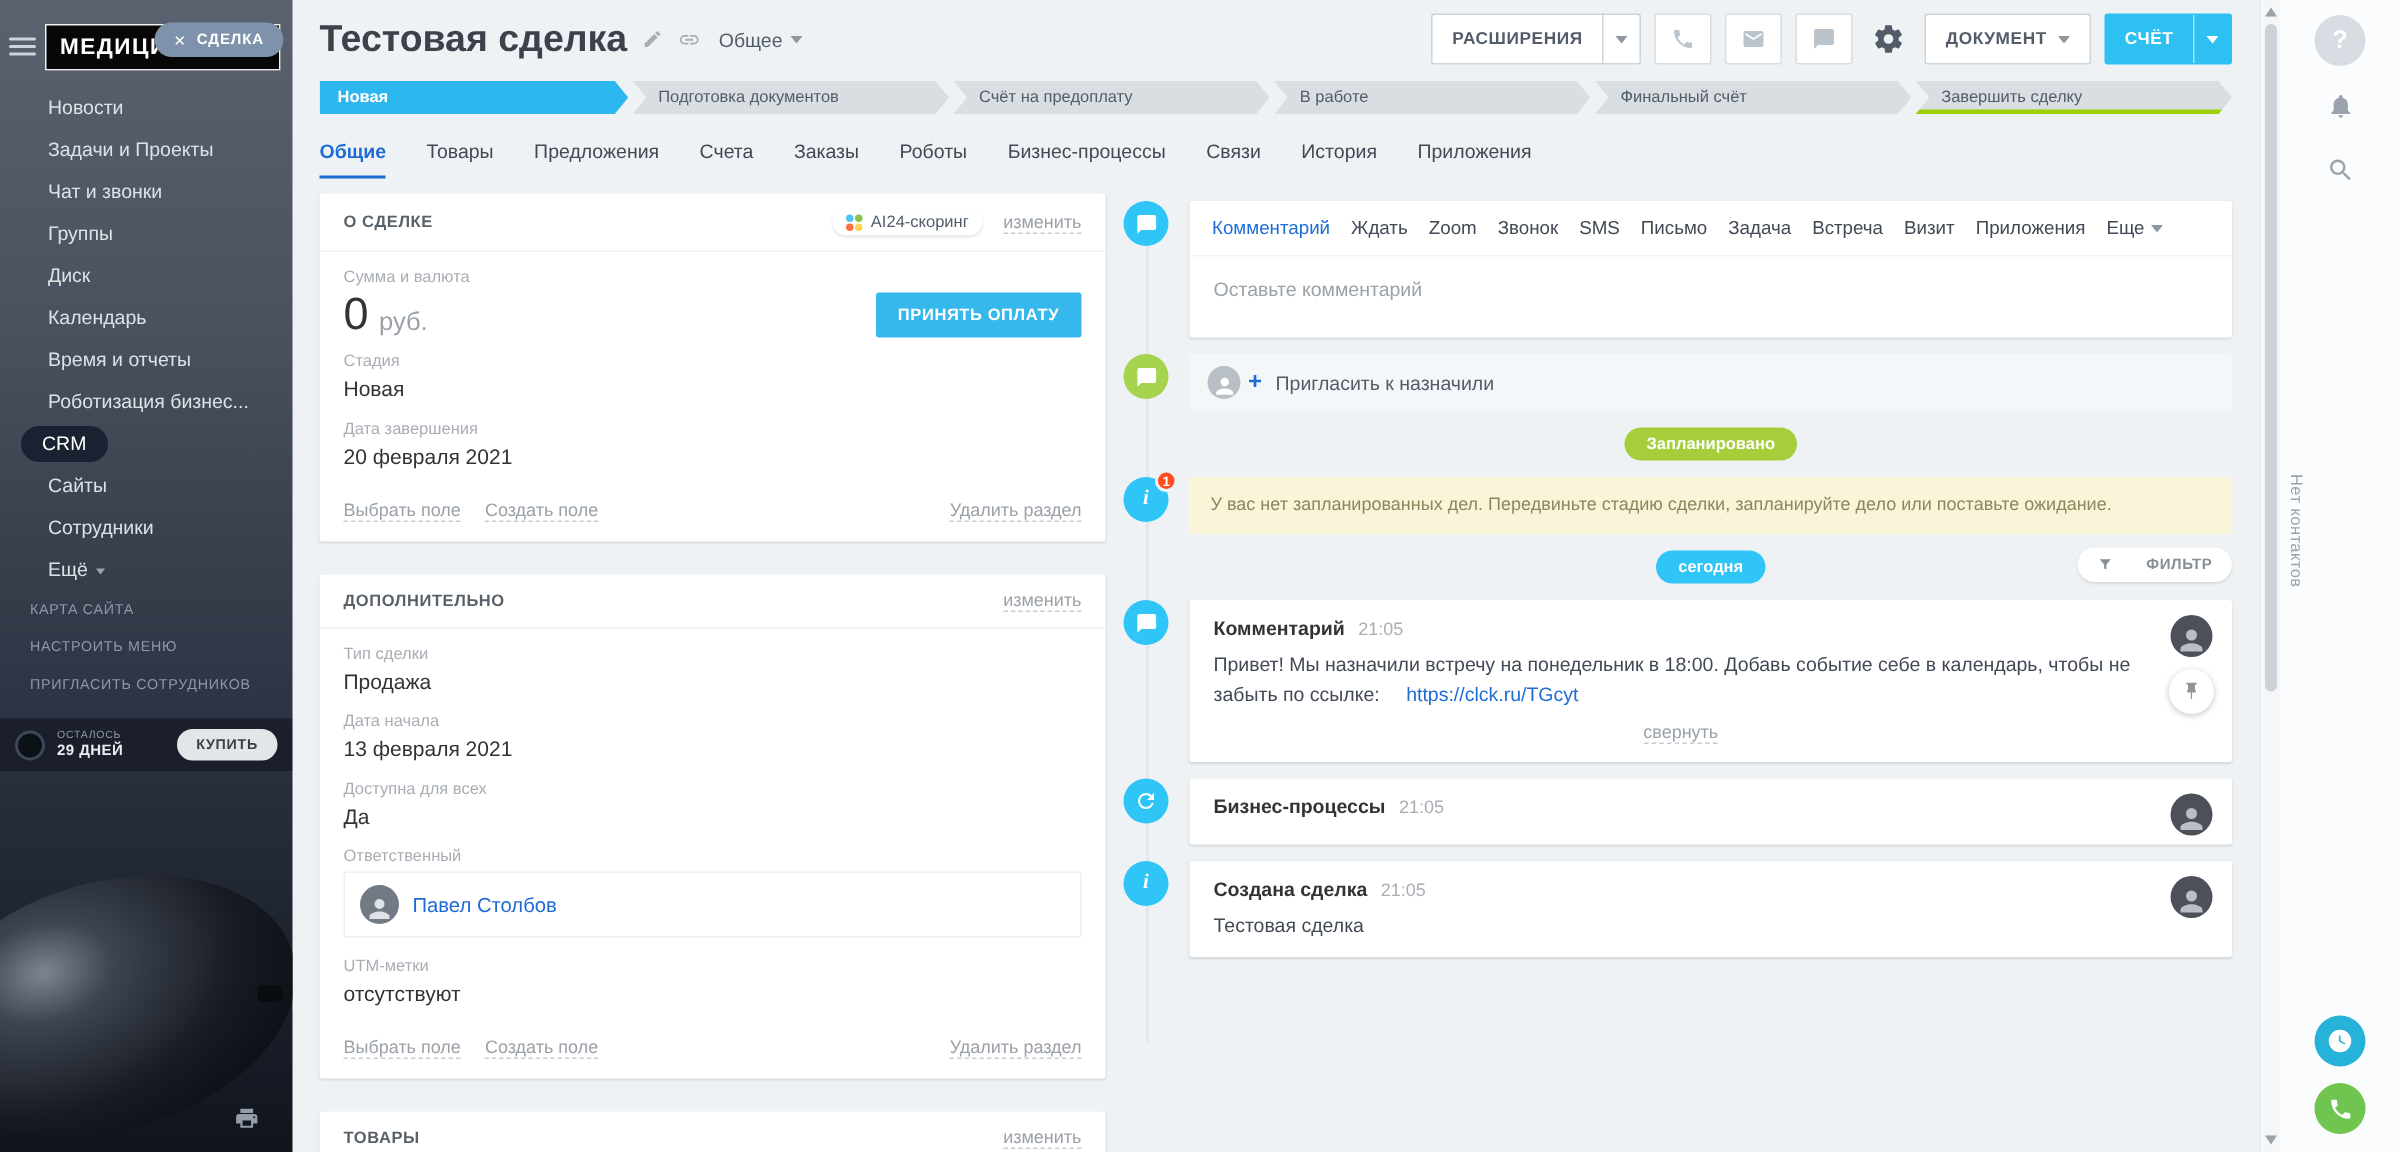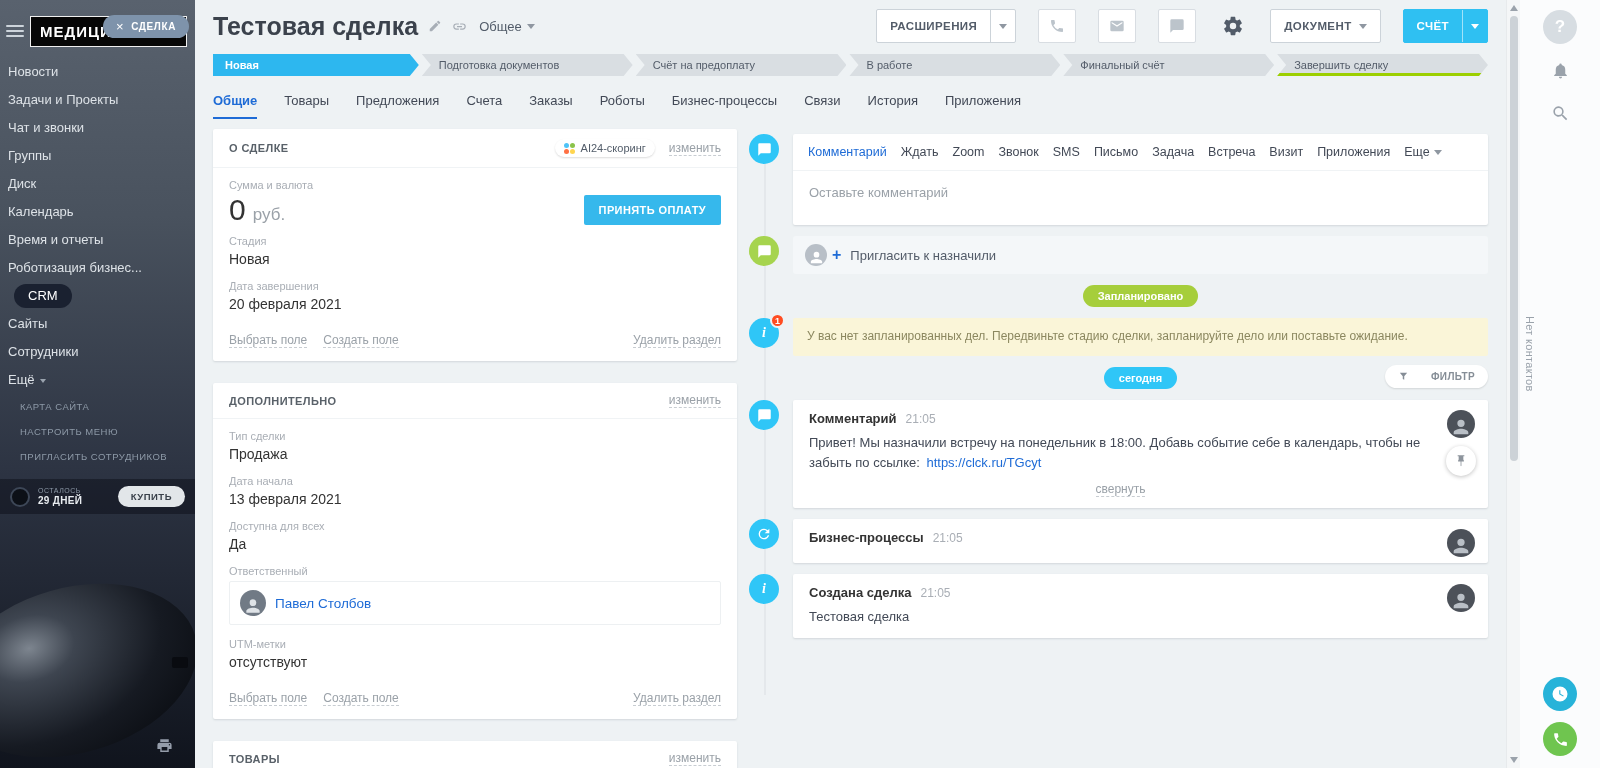--- a/index.html
+++ b/index.html
@@ -13,21 +13,21 @@
     background:linear-gradient(180deg,#59626e 0%,#49525e 28%,#2c3342 62%,#10141d 100%)}
   .sb-head{position:relative;height:50px;padding:12px 8px 0 6px;display:flex;align-items:center}
   .hamburger{width:18px;display:flex;flex-direction:column;gap:3px;margin-right:6px;cursor:pointer}
   .hamburger i{display:block;height:2px;background:#cdd4db;border-radius:1px}
   .logo{background:#070707;border:1px solid #f0f0f0;color:#fff;font-weight:700;font-size:15px;
     letter-spacing:1px;padding:6px 9px;white-space:nowrap;overflow:hidden;flex:1}
   .deal-badge{position:absolute;right:6px;top:15px;background:#7e93ab;border-radius:14px;padding:6px 13px;
     display:flex;align-items:center;gap:7px;color:#fff;font-size:10px;font-weight:700;letter-spacing:.6px;cursor:pointer}
   .deal-badge .x{font-size:13px;font-weight:400;line-height:9px}
   .sb-nav{margin-top:8px}
-  .sb-item{padding:6px 8px;font-size:13px;color:#dde2e7;cursor:pointer;line-height:16px;white-space:nowrap}
+  .sb-item{padding:6px 32px;font-size:13px;color:#dde2e7;cursor:pointer;line-height:16px;white-space:nowrap}
   .sb-item.active{padding:2px 14px}
   .sb-item.active span{display:inline-block;background:#1a2130;border-radius:13px;padding:4px 14px;color:#fff}
   .mini-caret{display:inline-block;width:0;height:0;border-left:3.5px solid transparent;border-right:3.5px solid transparent;
     border-top:4px solid #9aa3ae;margin-left:5px;vertical-align:middle}
   .sb-links{}
   .sb-link{padding:7px 20px;font-size:9.5px;letter-spacing:.5px;color:#8d99a7;cursor:pointer;white-space:nowrap}
   .sb-trial{margin-top:10px;background:rgba(8,12,20,.45);display:flex;align-items:center;gap:8px;padding:7px 10px}
   .trial-ico{width:20px;height:20px;border-radius:50%;background:#0c1017;border:2px solid #3d4757;flex:0 0 20px}
   .trial-txt{flex:1;line-height:1.15}
   .trial-txt .t1{font-size:7px;color:#8d99a7;letter-spacing:.5px}
@@ -40,21 +40,21 @@
   .balloon .knot{position:absolute;right:14px;top:60%;width:16px;height:11px;background:#090b10;transform:rotate(16deg);border-radius:2px}
   .printer{position:absolute;right:22px;bottom:14px;color:#959daa;cursor:pointer}
 
   
   .main{position:absolute;left:195px;top:0;width:1311px;height:768px;overflow:hidden}
   .m-head{display:flex;align-items:center;padding:9px 18px 2px}
   .title{font-size:25px;color:#3b424c;white-space:nowrap}
   .t-ico{color:#a7aeb6;margin-left:10px;cursor:pointer}
   .sect{margin-left:12px;font-size:13px;color:#525c69;display:flex;align-items:center;gap:5px;cursor:pointer}
   .caret{width:0;height:0;border-left:4px solid transparent;border-right:4px solid transparent;border-top:5px solid #8f97a1}
-  .m-actions{margin-left:auto;display:flex;align-items:center;gap:22px}
+  .m-actions{margin-left:auto;display:flex;align-items:center;gap:9px}
   .btn{display:flex;align-items:center;background:#fff;border:1px solid #ccd3d9;border-radius:2px;height:34px;
     font-size:11.5px;font-weight:700;color:#535c69;letter-spacing:.4px;cursor:pointer}
   .btn .lbl{padding:0 13px;display:flex;align-items:center;gap:7px}
   .btn .drop{border-left:1px solid #ccd3d9;height:100%;display:flex;align-items:center;padding:0 8px}
   .icon-btn{width:38px;height:34px;background:#fff;border:1px solid #d8dde2;border-radius:2px;display:flex;
     align-items:center;justify-content:center;color:#bcc4cb;cursor:pointer}
   .gear-btn{width:30px;height:34px;display:flex;align-items:center;justify-content:center;color:#525c69;cursor:pointer}
   .btn.blue{background:#2fc0f2;border-color:#2fc0f2;color:#fff}
   .btn.blue .drop{border-left-color:rgba(255,255,255,.55)}
   .btn.blue .caret{border-top-color:#fff}
@@ -129,21 +129,21 @@
   .filter-btn{position:absolute;right:0;top:-2px;display:flex;align-items:center;gap:22px;background:#fff;border:none;
     border-radius:13px;padding:6px 13px;font-size:10px;font-weight:700;color:#858d96;letter-spacing:.4px;
     box-shadow:0 1px 2px rgba(0,0,0,.12);cursor:pointer}
   .banner{flex:1;background:#faf5d8;border-radius:2px;padding:11px 14px;font-size:12px;color:#8b875f;min-height:38px}
   .entry{flex:1;background:#fff;border-radius:2px;box-shadow:0 1px 2px rgba(83,92,105,.18);
     padding:11px 56px 11px 16px;position:relative;min-width:0}
   .e-head{display:flex;align-items:baseline;gap:9px;margin-bottom:7px}
   .e-title{font-size:13px;font-weight:700;color:#333}
   .e-time{font-size:12px;color:#a9aeb5}
   .e-body{font-size:13px;color:#424956;line-height:1.5}
-  .e-body a{color:#1e6bd6;text-decoration:none;cursor:pointer;margin-left:3px}
+  .e-body a{color:#1e6bd6;text-decoration:none;cursor:pointer;margin-left:14px}
   .e-av{position:absolute;right:13px;top:10px;width:28px;height:28px;border-radius:50%;background:#4c5159;
     display:flex;align-items:flex-end;justify-content:center;color:#b9bfc6;overflow:hidden}
   .collapse{display:block;text-align:center;margin-top:7px}
   .collapse span{font-size:12px;color:#9aa1a8;border-bottom:1px dashed #c8cdd2;cursor:pointer}
   .pin-btn{position:absolute;right:12px;top:46px;width:30px;height:30px;border-radius:50%;background:#fff;
     box-shadow:0 1px 4px rgba(0,0,0,.24);display:flex;align-items:center;justify-content:center;color:#8d949c;cursor:pointer;z-index:2}
 
   
   .vscroll{position:absolute;left:1506px;top:0;width:14px;height:768px;background:#f4f6f7;border-left:1px solid #e7eaec}
   .vs-arrow{position:absolute;left:3px;width:0;height:0;border-left:4px solid transparent;border-right:4px solid transparent;cursor:pointer}

